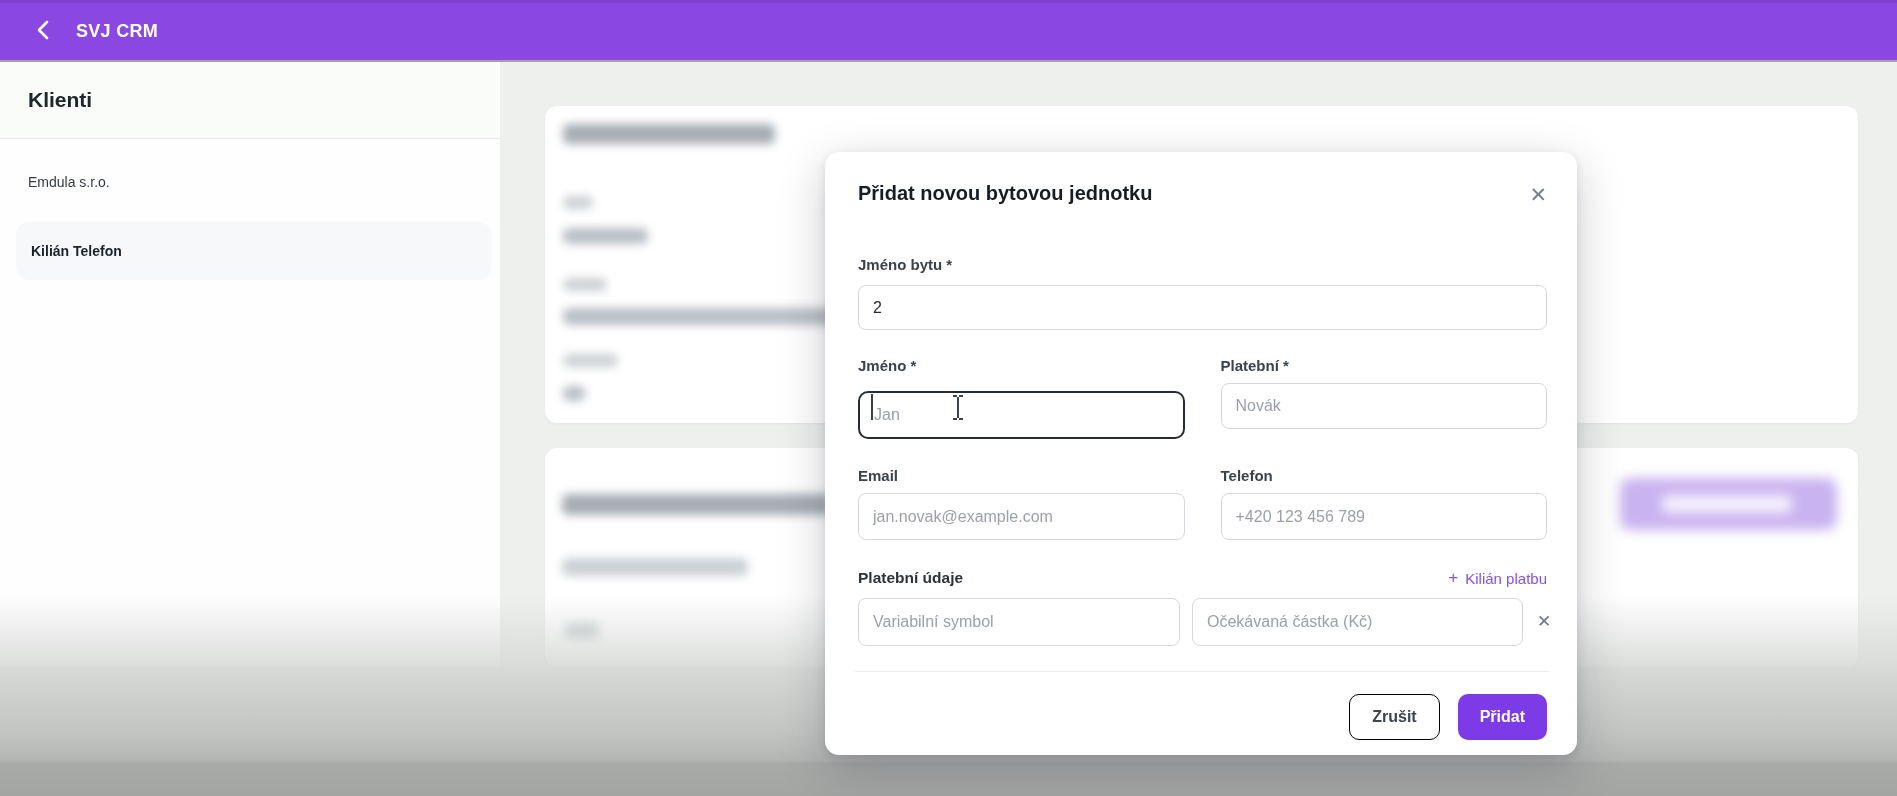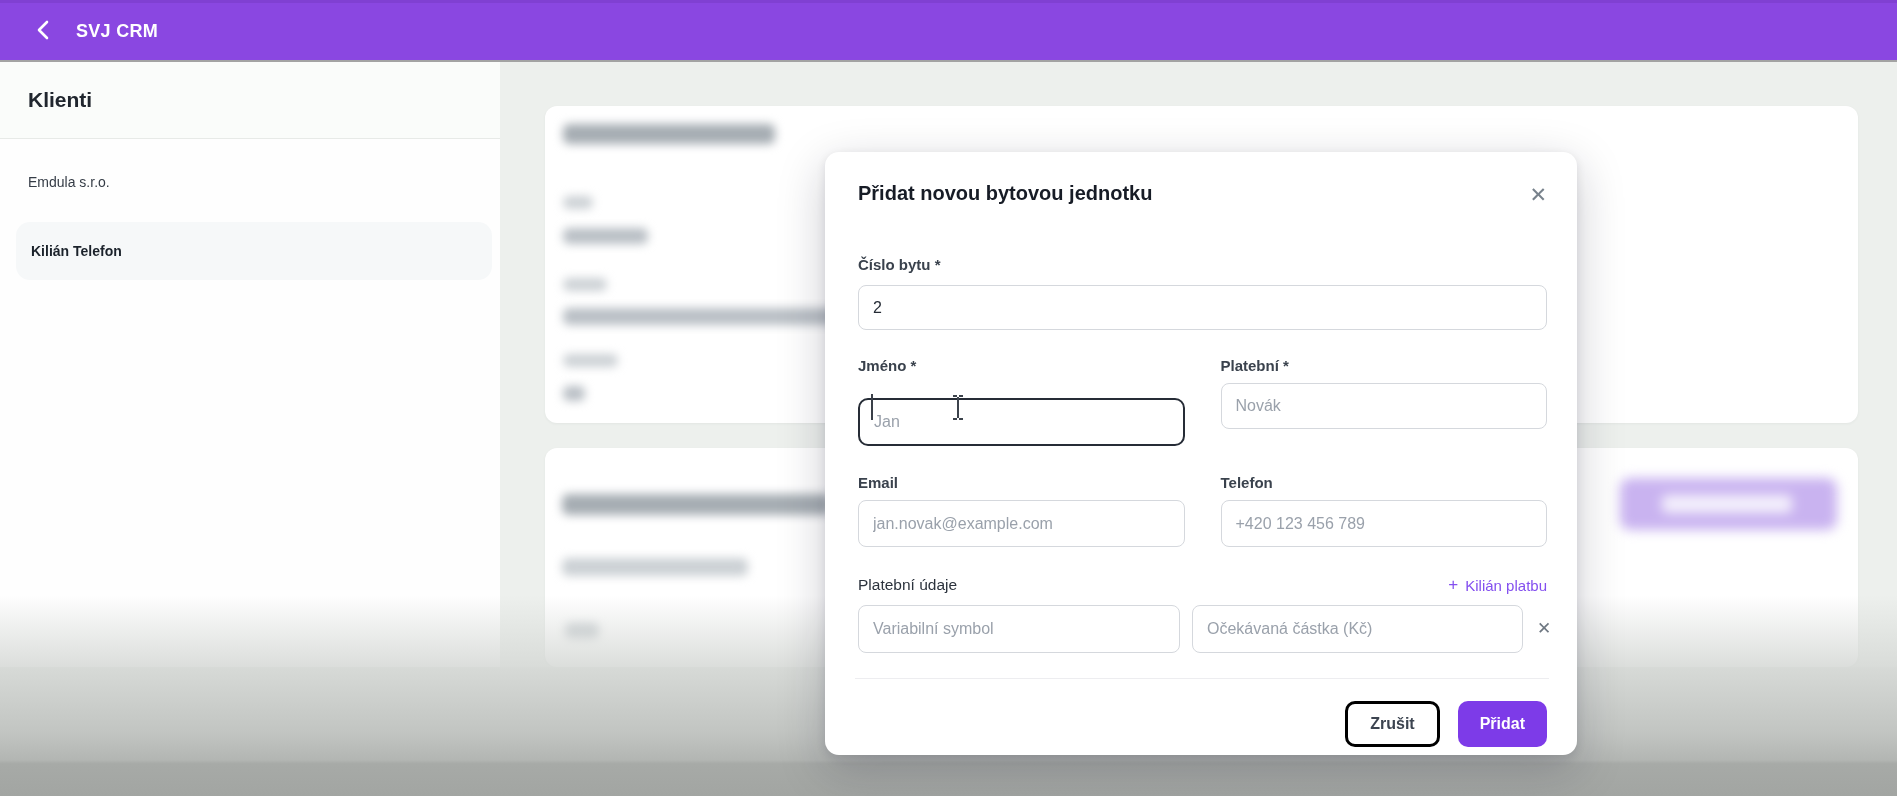--- a/index.html
+++ b/index.html
@@ -74,35 +74,35 @@
   .ibeam { position:absolute; left:94px; top:12px; width:12px; height:25px; pointer-events:none; }
   .ibeam .stem { position:absolute; left:5px; top:2px; width:2px; height:21px; background:#3c434c; }
   .ibeam .cap-t, .ibeam .cap-b { position:absolute; left:1px; width:10px; height:2px; }
   .ibeam .cap-t { top:0; } .ibeam .cap-b { bottom:0; }
   .ibeam .cap-t::before, .ibeam .cap-t::after, .ibeam .cap-b::before, .ibeam .cap-b::after {
     content:""; position:absolute; width:4px; height:2px; background:#3c434c; }
   .ibeam .cap-t::before, .ibeam .cap-b::before { left:0; }
   .ibeam .cap-t::after,  .ibeam .cap-b::after  { right:0; }
 
   .payment-head { margin-top:28px; display:flex; justify-content:space-between; align-items:center; }
-  .payment-label { font-size:15.5px; font-weight:400; color:#2c333d; }
+  .payment-label { font-size:15.5px; font-weight:700; color:#2c333d; }
   .add-payment { font-size:15px; color:#8450ef; cursor:pointer; background:none; border:none;
     font-family:inherit; display:flex; align-items:center; gap:7px; }
   .payment-row { margin-top:10px; display:flex; align-items:center; }
   .payment-row .ipt { height:48px; }
   .ipt-vs { width:322px; }
   .ipt-amount { flex:1; margin-left:12px; }
   .remove-payment { width:26px; height:26px; margin-left:8px; margin-right:-10px; border:none;
     background:none; font-size:17px; color:#6f7882; cursor:pointer; line-height:26px; font-family:inherit; }
 
   .footer-divider { margin-top:25px; height:1px; background:#ededf0; margin-left:-3px; margin-right:-2px; }
   .modal-footer { margin-top:22px; display:flex; justify-content:flex-end; gap:18px; }
   .btn { height:46px; border-radius:10px; font-size:16px; font-weight:600; cursor:pointer;
     font-family:inherit; padding:0 22px; }
-  .btn-cancel { background:#ffffff; border:3px solid #000000; color:#3c4450; }
+  .btn-cancel { background:#ffffff; border:1px solid #000000; color:#3c4450; }
   .btn-submit { background:#7d3be8; border:none; color:#ffffff; }
 </style>
 </head>
 <body>
 
 <div class="appbar">
   <div class="back-btn">
     <span>
       <svg width="14" height="20" viewBox="0 0 14 20">
           <polyline points="11,2 3,10 11,18" fill="none" stroke="#ffffff" stroke-width="2.6" stroke-linecap="round" stroke-linejoin="round"></polyline>
@@ -151,29 +151,29 @@
 <div class="app-fade"></div>
 <div class="bottom-band"></div>
 
 <div class="modal">
   <div class="modal-head">
     <div class="modal-title">Přidat novou bytovou jednotku</div>
     <button class="modal-close">✕</button>
   </div>
 
   <div class="group-full">
-    <label class="field-label">Číslo bytu *</label>
+    <label class="field-label">Jméno bytu *</label>
     <input class="ipt" value="2" style="">
   </div>
 
   <div class="grid2 row-names">
     <div class="col">
       <label class="field-label">Jméno *</label>
       <div class="ipt-wrap" style="margin-top:8px;">
-        <input class="ipt ipt-focused" style="margin-top: 15px;" placeholder="Jan">
+        <input class="ipt ipt-focused" style="margin-top: 8px;" placeholder="Jan">
         <div class="caret"></div>
         <div class="ibeam">
           <div class="cap-t"></div>
             <div class="stem"></div>
             <div class="cap-b"></div>
         </div>
       </div>
     </div>
     <div class="col">
       <label class="field-label">Platební *</label>

